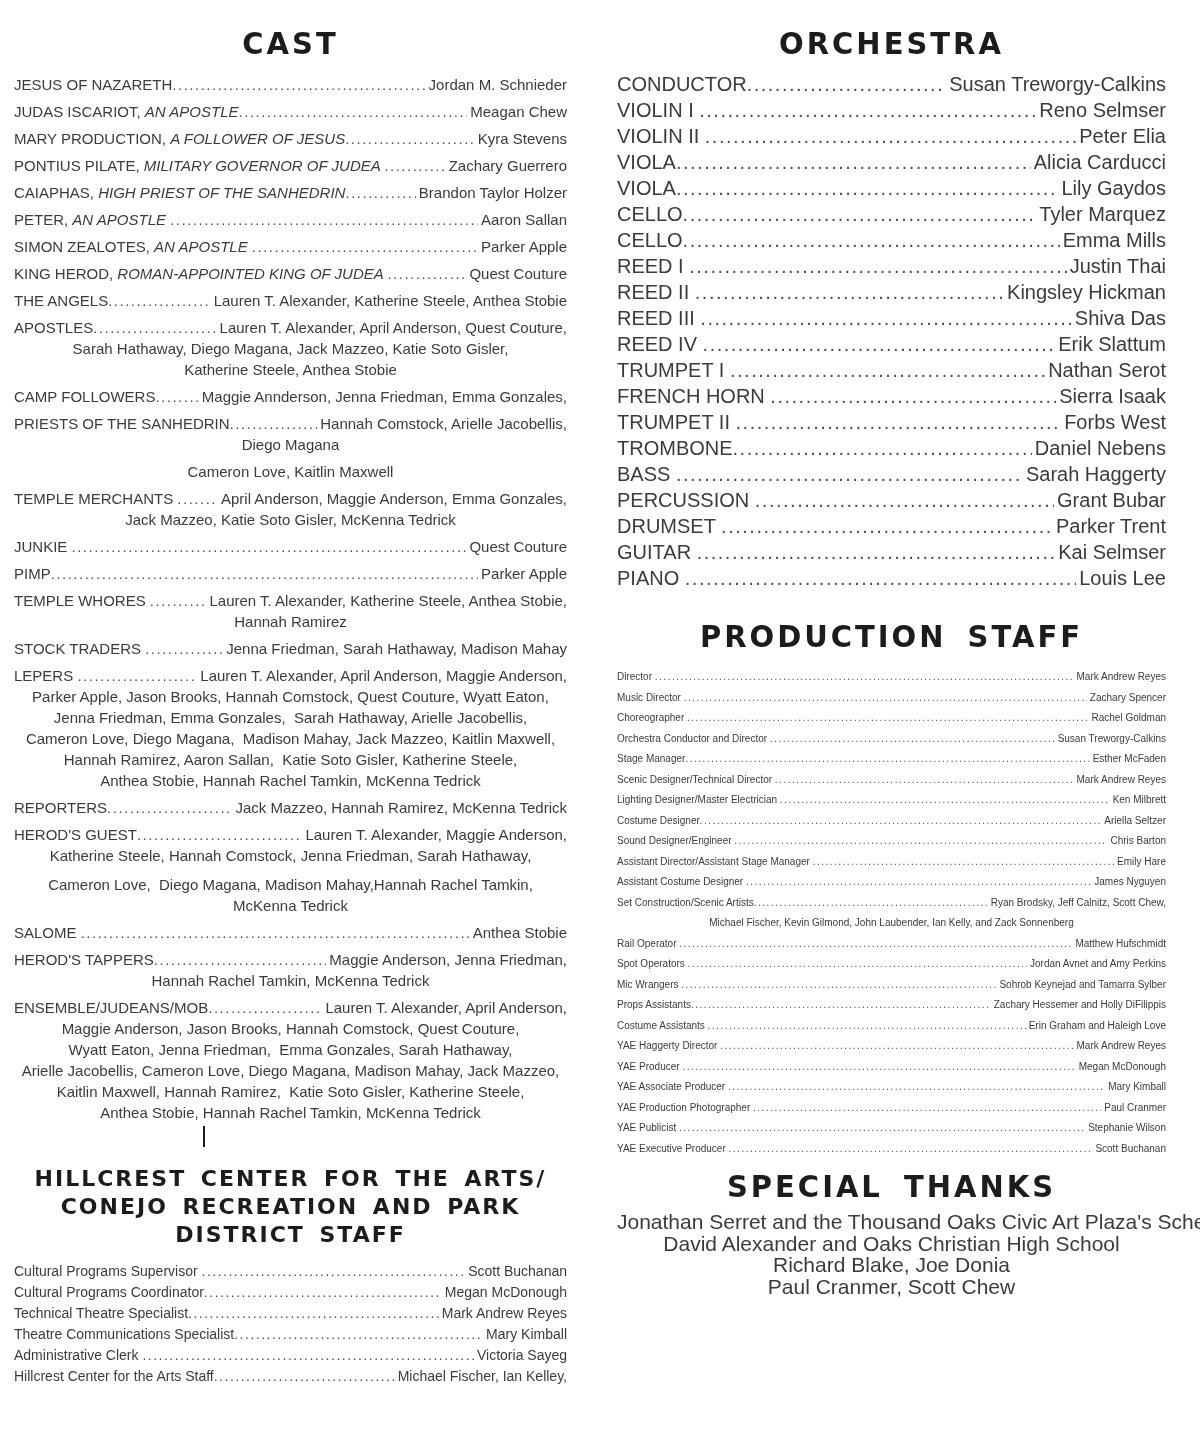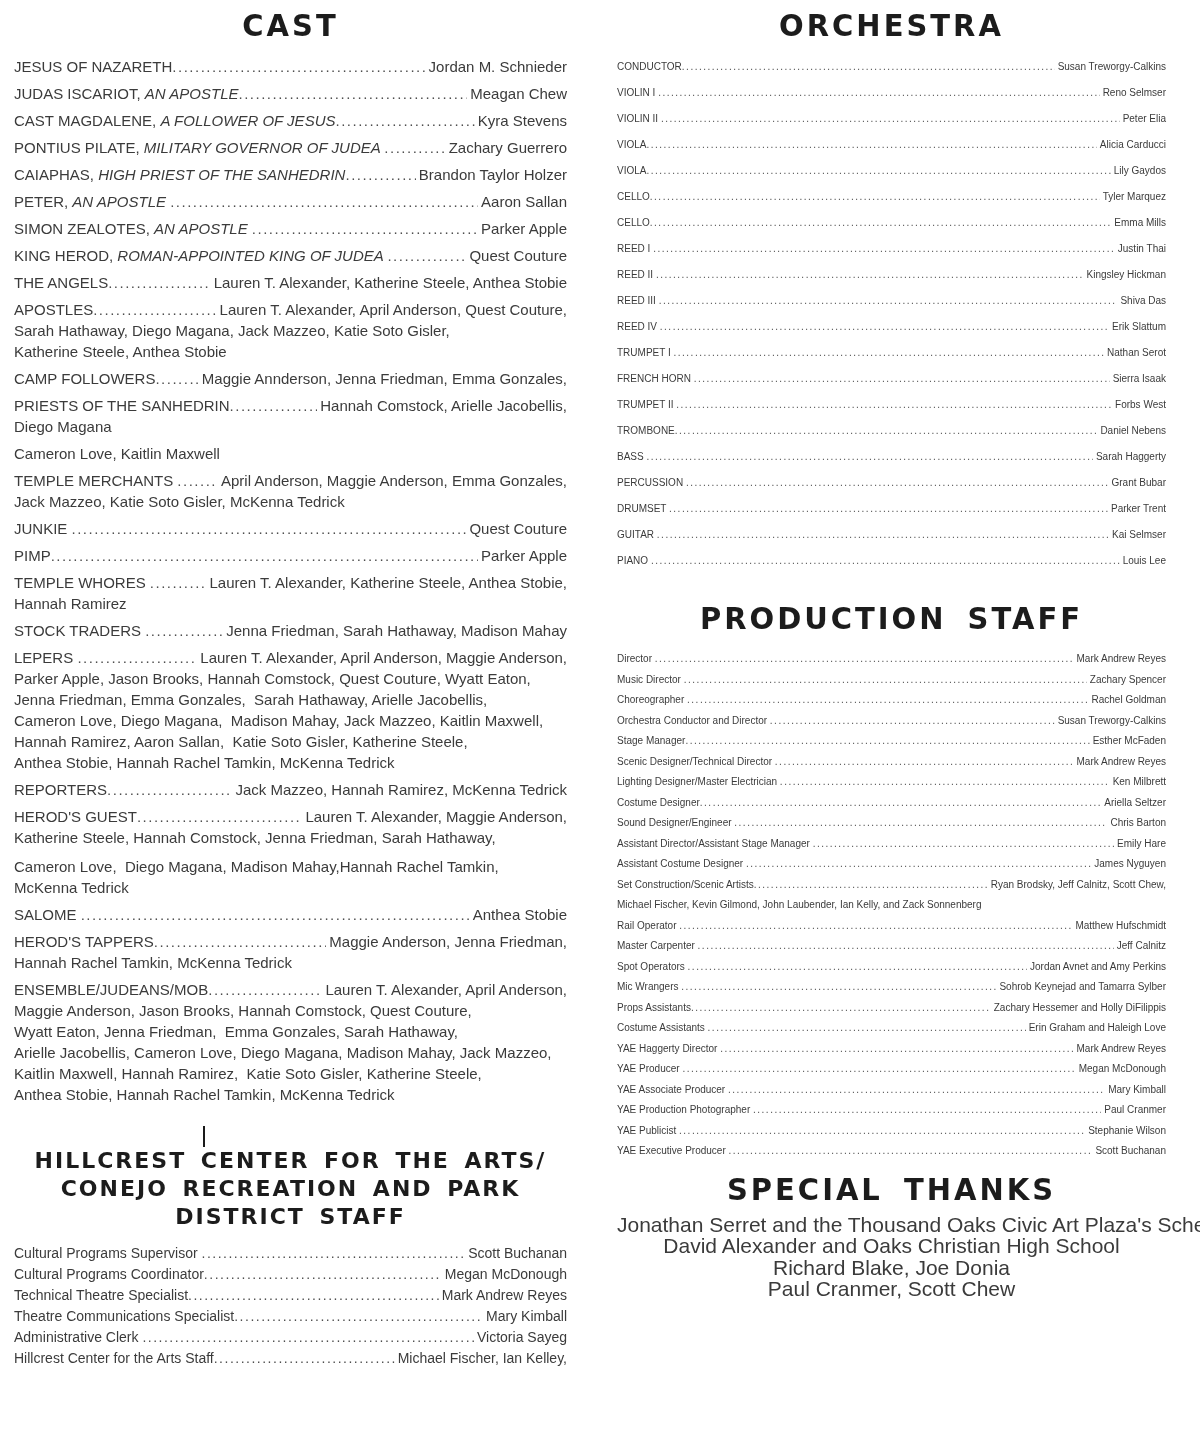--- a/index.html
+++ b/index.html
@@ -4,21 +4,21 @@
 <style>
   html,body{margin:0;padding:0;background:#fff;}
   #page{
     position:relative;
     width:1200px;height:1439px;
     background:#ffffff;
     font-family:"Liberation Sans",sans-serif;
     color:#3b3b3b;
     overflow:hidden;
     box-sizing:border-box;
-    padding:2px 34px 0 14px;
+    padding:20px 34px 0 14px;
   }
   #columns{
     display:grid;
     grid-template-columns:553px 549px;
     column-gap:50px;
   }
   .big-title{
     font-family:"DejaVu Sans",sans-serif;
     font-weight:bold;
     color:#1c1c1c;
@@ -47,25 +47,25 @@
   .role-it{white-space:pre;font-style:italic;flex:0 0 auto;}
   .dots{
     flex:1 1 0;min-width:10px;overflow:hidden;white-space:nowrap;
     color:#4e4e4e;
   }
   .dots::before{
     content:"......................................................................................................................................................................................";
     letter-spacing:1.5px;
   }
   .nm{white-space:pre;flex:0 0 auto;padding-left:3px;}
-  .cont{text-align:left;white-space:pre;}
+  .cont{text-align:center;white-space:pre;}
   .gap{margin-top:8px;}
   
   .cast-list{font-size:15px;line-height:21px;}
-  .orch-list{font-size:10px;line-height:21px;}
+  .orch-list{font-size:20px;line-height:21px;}
   .orch-list .entry{margin-bottom:5px;}
   .prod-list{font-size:10px;line-height:20.5px;}
   .prod-list .entry{margin-bottom:0;}
   .hill-list{font-size:14px;line-height:21px;}
   .hill-list .entry{margin-bottom:0;}
   .hill-list .role,.prod-list .role{text-transform:none;}
   #hillcrest{margin-top:42px;}
   #production-title{margin-top:30px;}
   #special-title{margin-top:10px;margin-bottom:8px;}
   .st-line{
@@ -96,21 +96,21 @@
           <div class="entry">
             <div class="l1">
               <span class="role">JUDAS ISCARIOT, </span>
               <span class="role-it">AN APOSTLE</span>
               <span class="dots"></span>
               <span class="nm">Meagan Chew</span>
             </div>
           </div>
           <div class="entry">
             <div class="l1">
-              <span class="role">CAST MAGDALENE, </span>
+              <span class="role">MARY PRODUCTION, </span>
               <span class="role-it">A FOLLOWER OF JESUS</span>
               <span class="dots"></span>
               <span class="nm">Kyra Stevens</span>
             </div>
           </div>
           <div class="entry">
             <div class="l1">
               <span class="role">PONTIUS PILATE, </span>
               <span class="role-it">MILITARY GOVERNOR OF JUDEA </span>
               <span class="dots"></span>
@@ -564,27 +564,20 @@
           </div>
           <div class="entry">
             <div class="l1">
               <span class="role">Rail Operator </span>
               <span class="dots"></span>
               <span class="nm">Matthew Hufschmidt</span>
             </div>
           </div>
           <div class="entry">
             <div class="l1">
-              <span class="role">Master Carpenter </span>
-              <span class="dots"></span>
-              <span class="nm">Jeff Calnitz</span>
-            </div>
-          </div>
-          <div class="entry">
-            <div class="l1">
               <span class="role">Spot Operators </span>
               <span class="dots"></span>
               <span class="nm">Jordan Avnet and Amy Perkins</span>
             </div>
           </div>
           <div class="entry">
             <div class="l1">
               <span class="role">Mic Wrangers </span>
               <span class="dots"></span>
               <span class="nm">Sohrob Keynejad and Tamarra Sylber</span>

